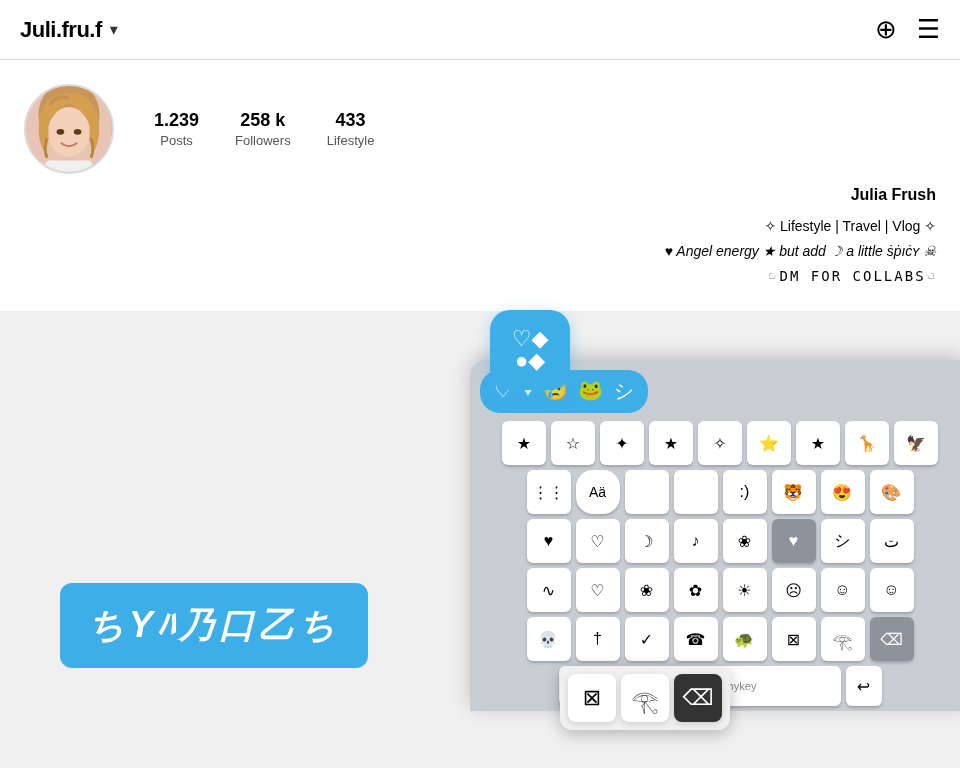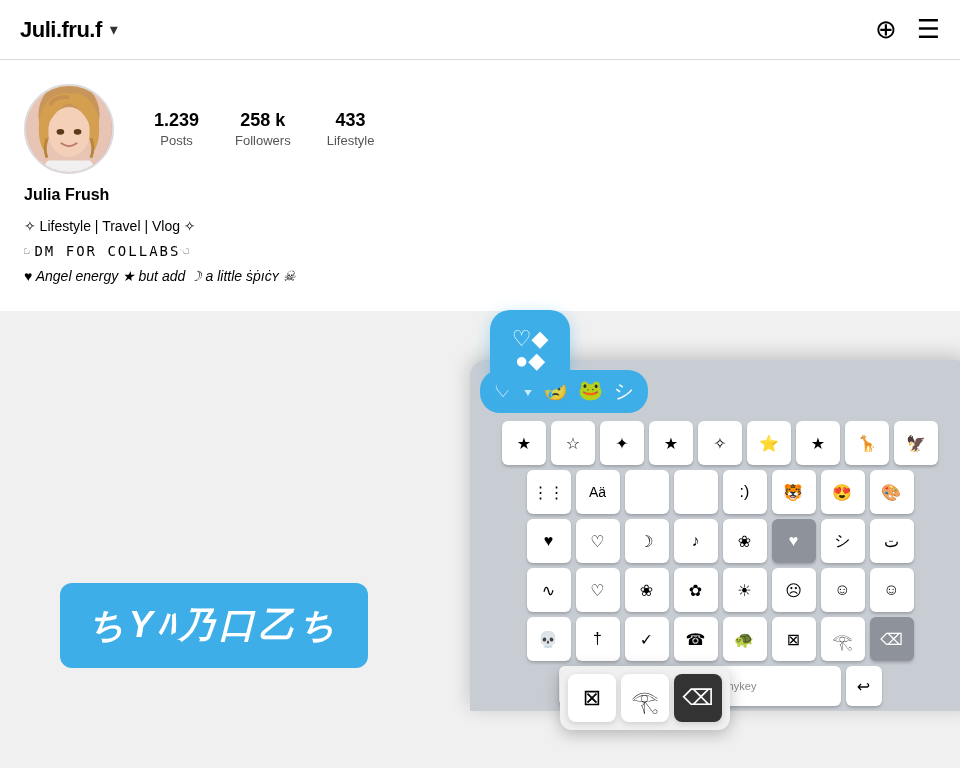--- a/index.html
+++ b/index.html
@@ -40,20 +40,21 @@
       color: #bbb;
       font-size: 18px;
     }
 
     
     .app {
       position: relative;
       z-index: 1;
       width: 960px;
       height: 768px;
+      text-align: right;
     }
 
     
     .topbar {
       background: #fff;
       border-bottom: 1px solid #dbdbdb;
       height: 60px;
       display: flex;
       align-items: center;
       padding: 0 20px;
@@ -368,22 +369,22 @@
               <span class="stat-number">433</span>
               <span class="stat-label">Lifestyle</span>
             </div>
           </div>
         </div>
 
         <div class="profile-name">Julia Frush</div>
 
         <div class="profile-bio">
           <div class="bio-line">✧ Lifestyle | Travel | Vlog ✧</div>
+          <div class="bio-line" style="font-style: italic;">♥ <em>Angel energy</em> ★ but add ☽ a little ṡṗıċʏ ☠</div>
           <div class="bio-line" style="font-family: monospace; letter-spacing: 2px;">☞DM FOR COLLABS☜</div>
-          <div class="bio-line" style="font-style: italic;">♥ <em>Angel energy</em> ★ but add ☽ a little ṡṗıċʏ ☠</div>
         </div>
       </div>
     </div>
 
     <div style="position: absolute; top: 240px; left: 0; right: 0; bottom: 0;">
 
       <div class="symbols-banner" style="position: absolute; bottom: 100px; left: 60px; z-index: 15; background: #3eaee8; border-radius: 12px; padding: 18px 28px;">
         <div class="symbols-text" style="font-size: 36px; font-weight: 900; color: #fff; letter-spacing: 4px; font-style: italic; font-family: 'Arial Black', sans-serif;">ちYﾊ乃口乙ち</div>
       </div>
 
@@ -406,21 +407,21 @@
             <div class="key">★</div>
             <div class="key">✧</div>
             <div class="key">⭐</div>
             <div class="key">★</div>
             <div class="key">🦒</div>
             <div class="key">🦅</div>
           </div>
 
           <div style="display: flex; gap: 5px; margin-bottom: 5px; justify-content: center;">
             <div class="key">⋮⋮</div>
-            <div class="key" style="font-size: 14px;">Aä</div>
+            <div class="key" style="font-size: 14px; border-radius: 17px;">Aä</div>
             <div class="key"></div>
             <div class="key"></div>
             <div class="key">:)</div>
             <div class="key">🐯</div>
             <div class="key">😍</div>
             <div class="key">🎨</div>
           </div>
 
           <div style="display: flex; gap: 5px; margin-bottom: 5px; justify-content: center;">
             <div class="key">♥</div>

